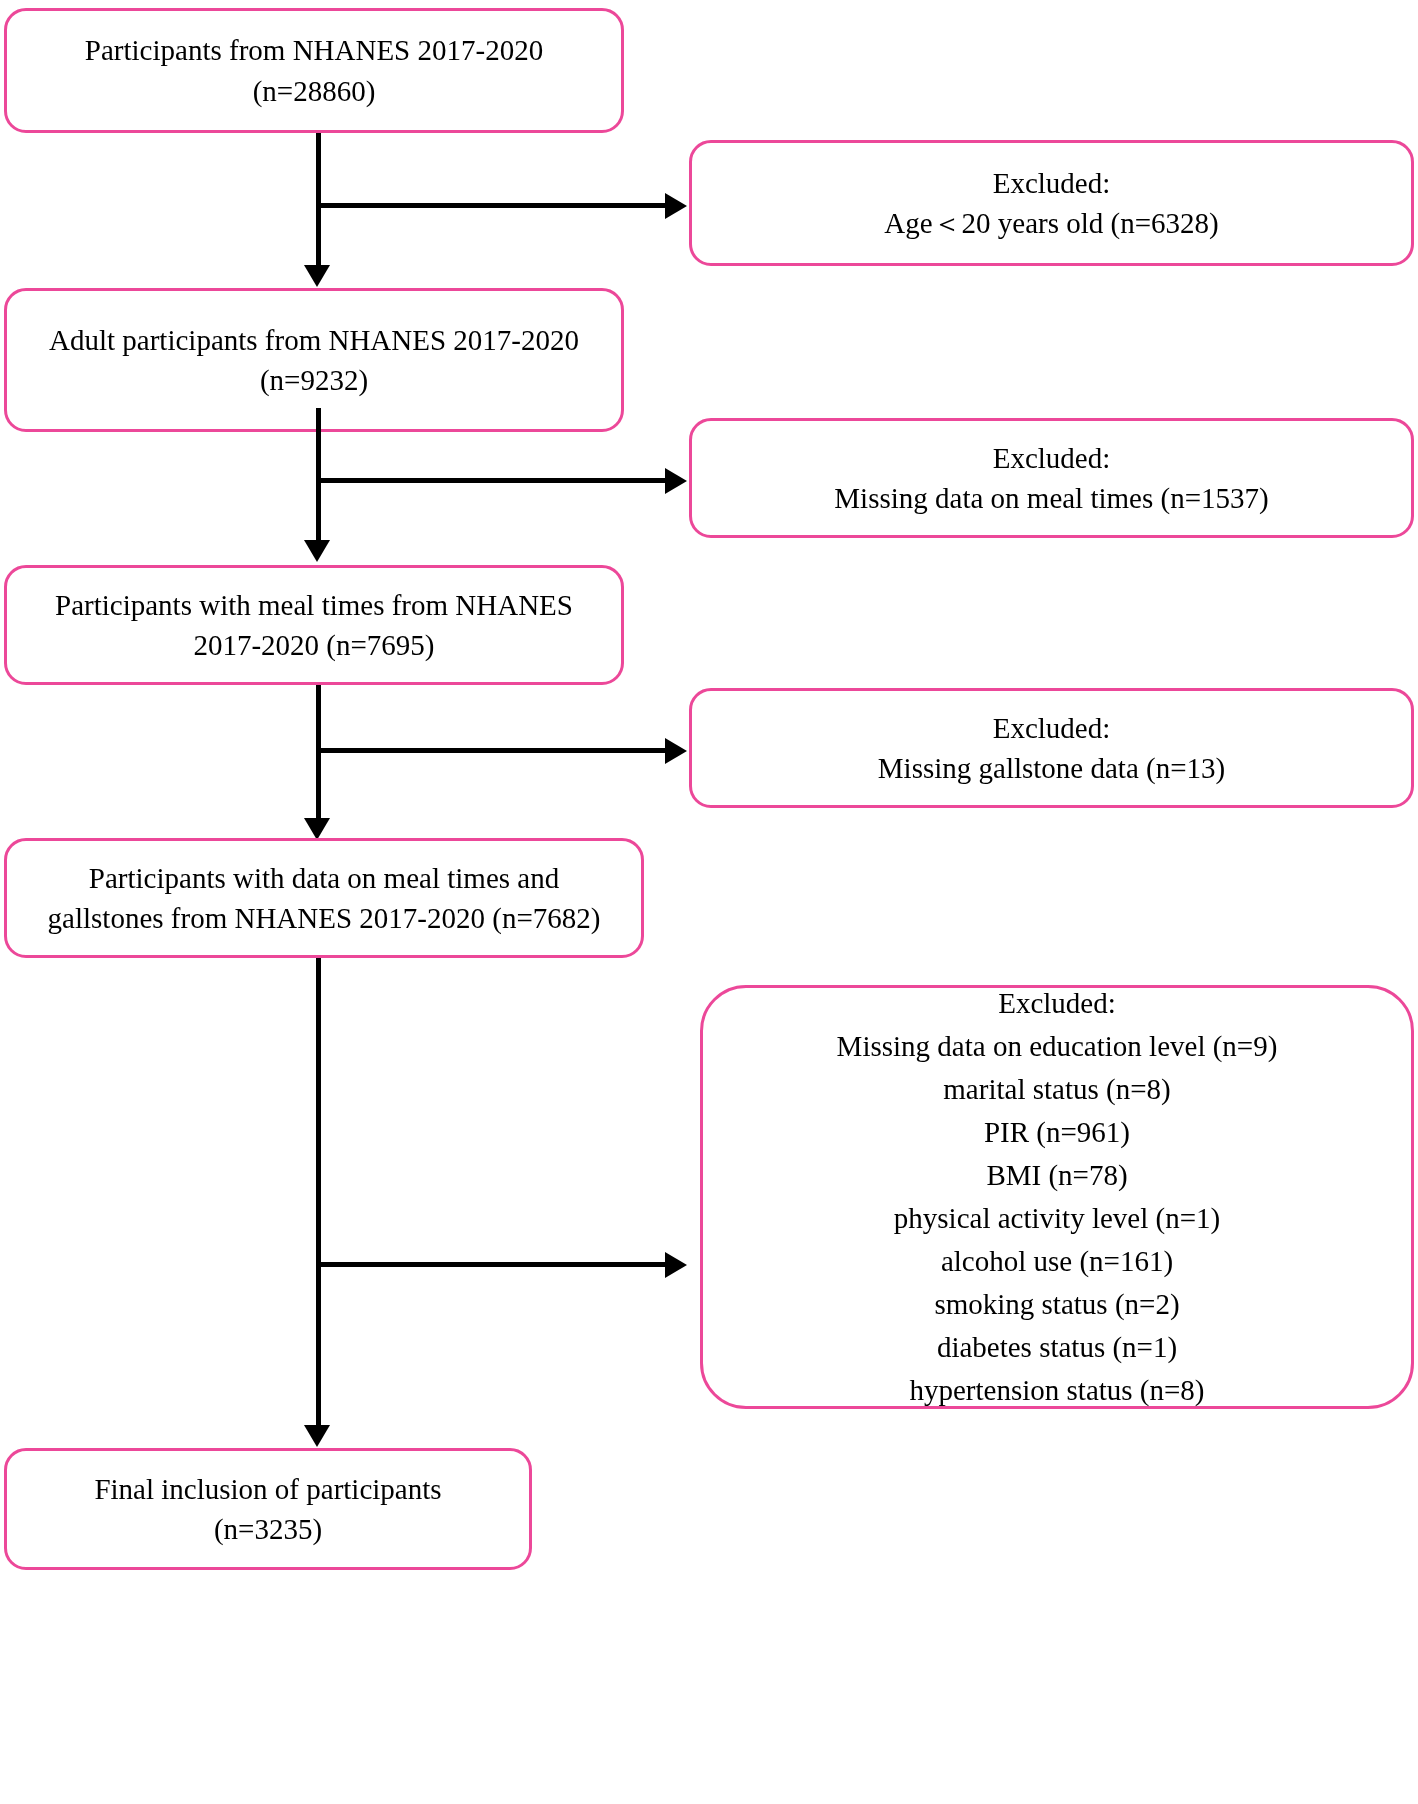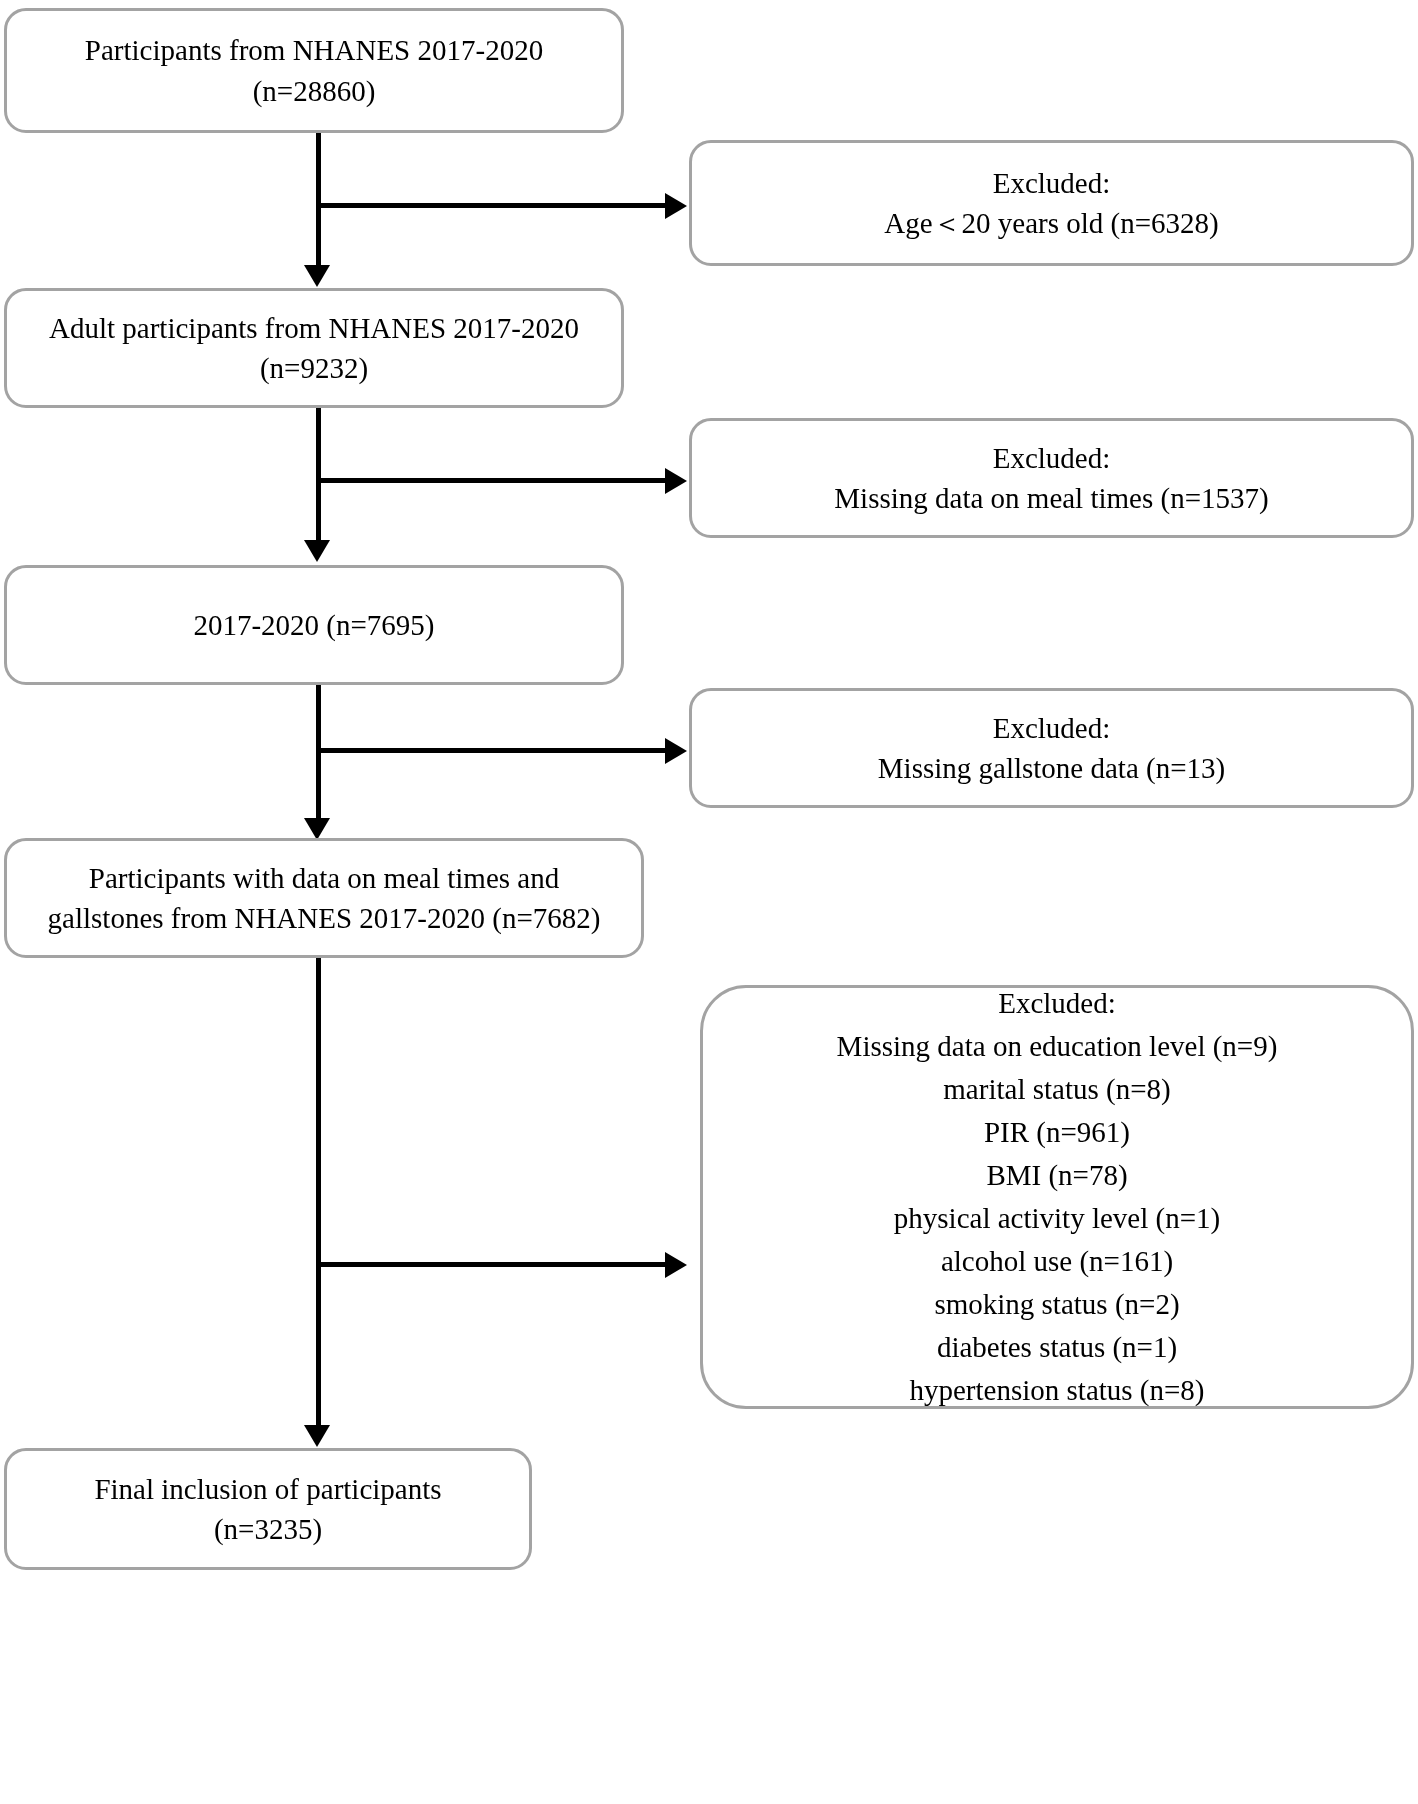--- a/index.html
+++ b/index.html
@@ -16,21 +16,21 @@
     width: 1418px;
     height: 1804px;
     background: #ffffff;
     overflow: hidden;
   }
 
   
   .node {
     position: absolute;
     box-sizing: border-box;
-    border: 3px solid #a3a3a3;
+    border: 3px solid #ec4899;
     border-radius: 22px;
     background: #ffffff;
     display: flex;
     align-items: center;
     justify-content: center;
     text-align: center;
     line-height: 1.38;
   }
   .node .txt {
     display: block;
@@ -94,21 +94,21 @@
   <div class="hline" style="left:318px; top:203px; width:350px;"></div>
   <div class="arrow-right" style="left:665px; top:193px;"></div>
 
   <div class="node excl-node" style="left:689px; top:140px; width:725px; height:126px;">
     <span class="txt">
       <span class="line">Excluded:</span>
       <span class="line">Age＜20 years old (n=6328)</span>
     </span>
   </div>
 
-  <div class="node main-node" style="left:4px; top:288px; width:620px; height:120px;">
+  <div class="node main-node" style="left:4px; top:288px; width:620px; height:144px;">
     <span class="txt">
       <span class="line">Adult participants from NHANES 2017-2020</span>
       <span class="line">(n=9232)</span>
     </span>
   </div>
 
   <div class="vline" style="left:316px; top:408px; height:140px;"></div>
   <div class="arrow-down" style="left:304px; top:540px;"></div>
 
   <div class="hline" style="left:318px; top:478px; width:350px;"></div>
@@ -116,20 +116,21 @@
 
   <div class="node excl-node" style="left:689px; top:418px; width:725px; height:120px;">
     <span class="txt">
       <span class="line">Excluded:</span>
       <span class="line">Missing data on meal times (n=1537)</span>
     </span>
   </div>
 
   <div class="node main-node" style="left:4px; top:565px; width:620px; height:120px;">
     <span class="txt">
+      <span class="line">Participants with meal times from NHANES</span>
       <span class="line">2017-2020 (n=7695)</span>
     </span>
   </div>
 
   <div class="vline" style="left:316px; top:685px; height:140px;"></div>
   <div class="arrow-down" style="left:304px; top:818px;"></div>
 
   <div class="hline" style="left:318px; top:748px; width:350px;"></div>
   <div class="arrow-right" style="left:665px; top:738px;"></div>
 

